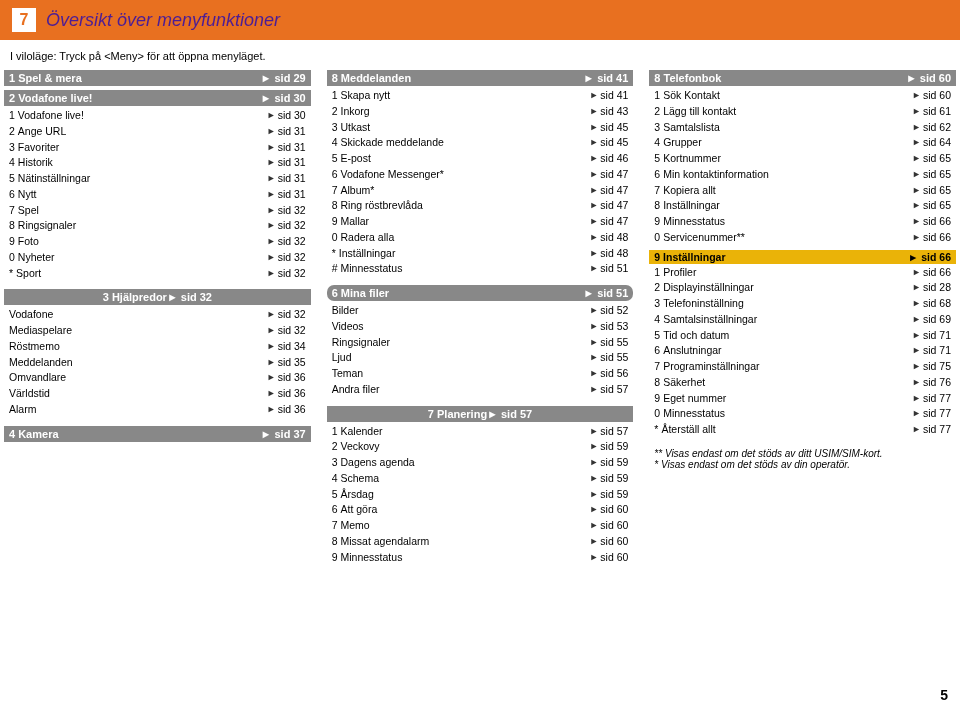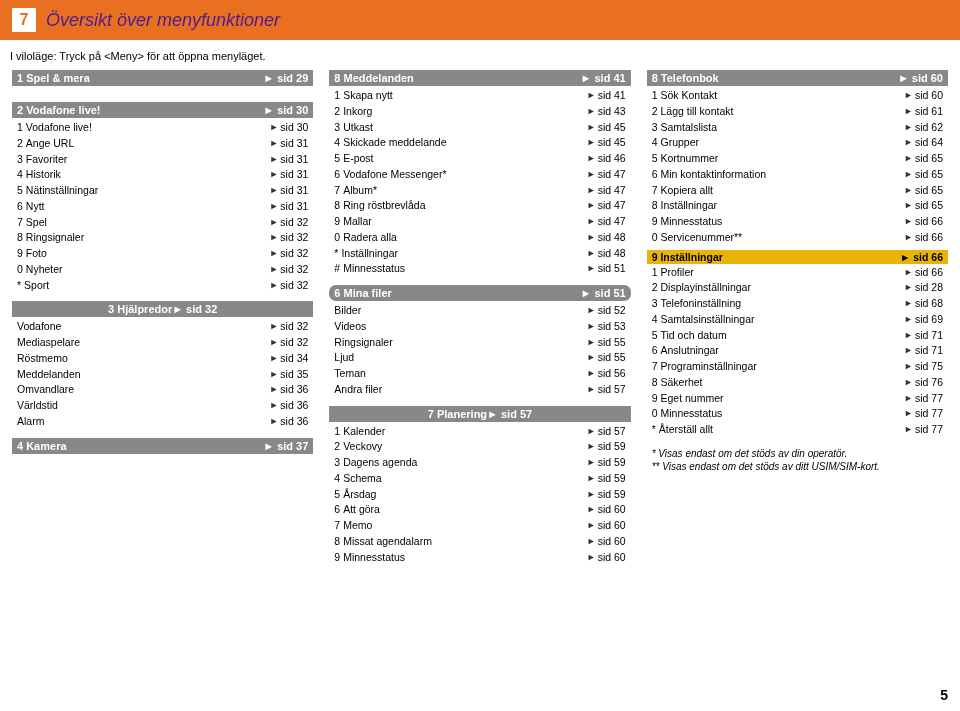--- a/index.html
+++ b/index.html
@@ -110,21 +110,21 @@
       position: absolute;
       bottom: 8px;
       right: 12px;
       font-size: 14px;
       font-weight: bold;
     }
 
     .columns-wrapper {
       display: flex;
       gap: 16px;
-      padding: 0 12px;
+      padding: 0 4px;
     }
 
     .col {
       flex: 1;
     }
   </style>
 </head>
 <body>
 
 <div class="header-bar">
@@ -141,21 +141,21 @@
   <div class="col">
 
     <div class="section-header">
       <span>1  Spel &amp; mera</span>
       <span class="arrow-label">
         <span>►</span>
         <span>sid 29</span>
       </span>
     </div>
 
-    <div class="section-header" style="margin-top:16px;">
+    <div class="section-header" style="margin-top:4px;">
       <span>2  Vodafone live!</span>
       <span class="arrow-label">
         <span>►</span>
         <span>sid 30</span>
       </span>
     </div>
 
     <div class="menu-item">
       <div class="item-left">
           <span>1</span>
@@ -862,23 +862,23 @@
           <span>*</span>
           <span>Återställ allt</span>
         </div>
       <div class="item-right">
           <span class="arrow">►</span>
           <span>sid 77</span>
         </div>
     </div>
 
     <div class="note-section" style="margin-top:10px; padding: 0 5px; font-size:10px;">
-      <div>* Visas endast om det stöds av din operatör.</div>
       <div style="margin-top:2px;">
         <span>** Visas endast om det stöds av ditt USIM/SIM-kort.</span>
       </div>
+      <div>* Visas endast om det stöds av din operatör.</div>
     </div>
 
   </div>
 
 </div>
 
 <div class="page-number">5</div>
 
 </body></html>

